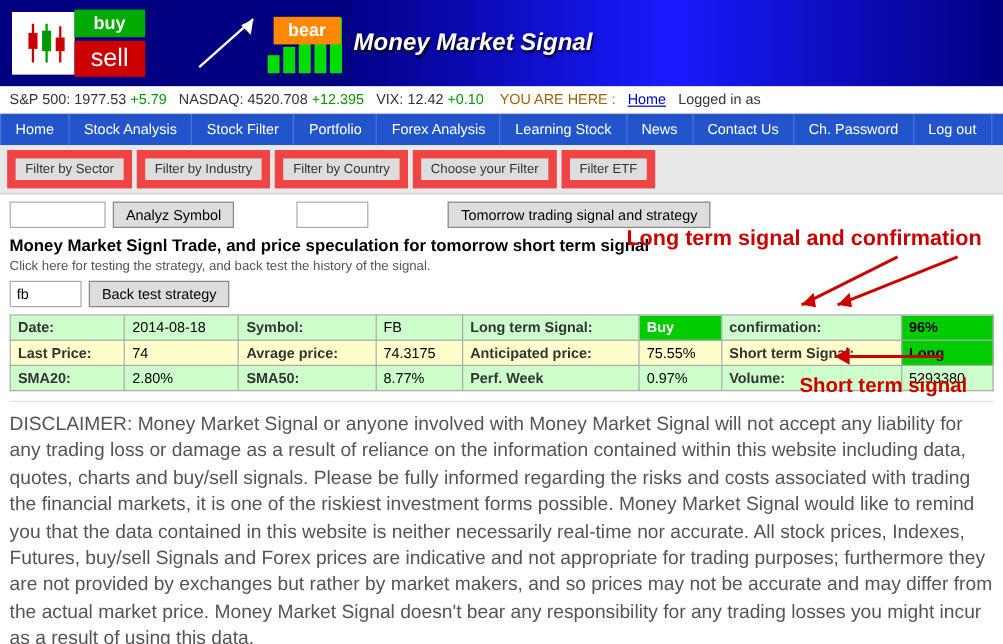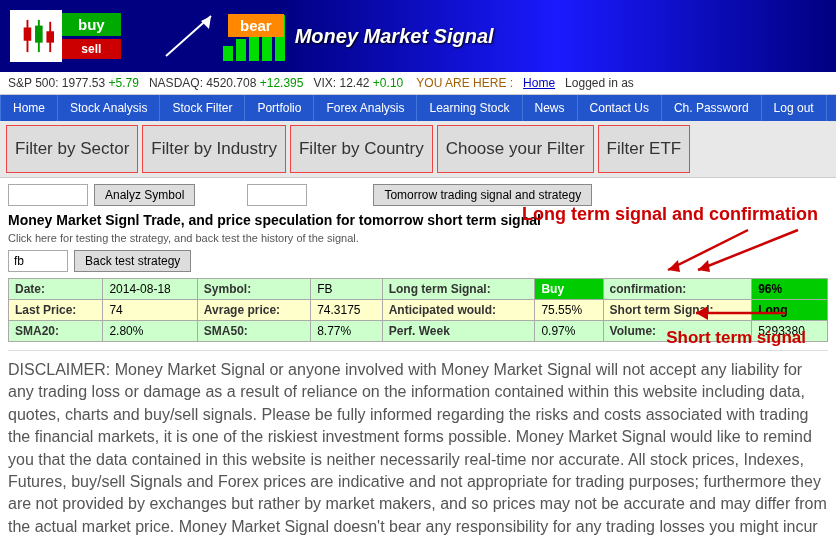--- a/index.html
+++ b/index.html
@@ -29,22 +29,22 @@
       color: #fff;
       font-weight: bold;
       font-size: 15px;
       padding: 3px 16px;
       border: none;
       cursor: pointer;
     }
     .btn-sell {
       background: #cc0000;
       color: #fff;
-      font-weight: bold;
-      font-size: 12px;
+      font-weight: normal;
+      font-size: 21px;
       padding: 3px 12px;
       border: none;
       cursor: pointer;
     }
     .btn-hold {
       background: #ff8800;
       color: #fff;
       font-weight: bold;
       font-size: 15px;
       padding: 3px 12px;
@@ -95,23 +95,23 @@
     .filter-bar {
       background: #e8e8e8;
       display: flex;
       align-items: center;
       gap: 4px;
       padding: 4px 6px;
       border-bottom: 1px solid #ccc;
     }
     .filter-btn {
       background: #ddd;
-      border: 1px solid #ef4444;
-      padding: 13px 8px;
-      font-size: 17px;
+      border: 7px solid #ef4444;
+      padding: 3px 8px;
+      font-size: 11px;
       cursor: pointer;
       color: #333;
     }
 
     
     .main-content {
       padding: 6px 8px;
     }
 
     
@@ -361,21 +361,21 @@
           <td class="label-cell">Long term Signal:</td>
           <td class="highlight-buy">Buy</td>
           <td class="label-cell">confirmation:</td>
           <td class="highlight-conf">96%</td>
         </tr>
         <tr class="row-yellow">
           <td class="label-cell">Last Price:</td>
           <td>74</td>
           <td class="label-cell">Avrage price:</td>
           <td>74.3175</td>
-          <td class="label-cell">Anticipated would:</td>
+          <td class="label-cell">Anticipated price:</td>
           <td>75.55%</td>
           <td class="label-cell">Short term Signal:</td>
           <td class="highlight-long">Long</td>
         </tr>
         <tr class="row-green">
           <td class="label-cell">SMA20:</td>
           <td>2.80%</td>
           <td class="label-cell">SMA50:</td>
           <td>8.77%</td>
           <td class="label-cell">Perf. Week</td>

